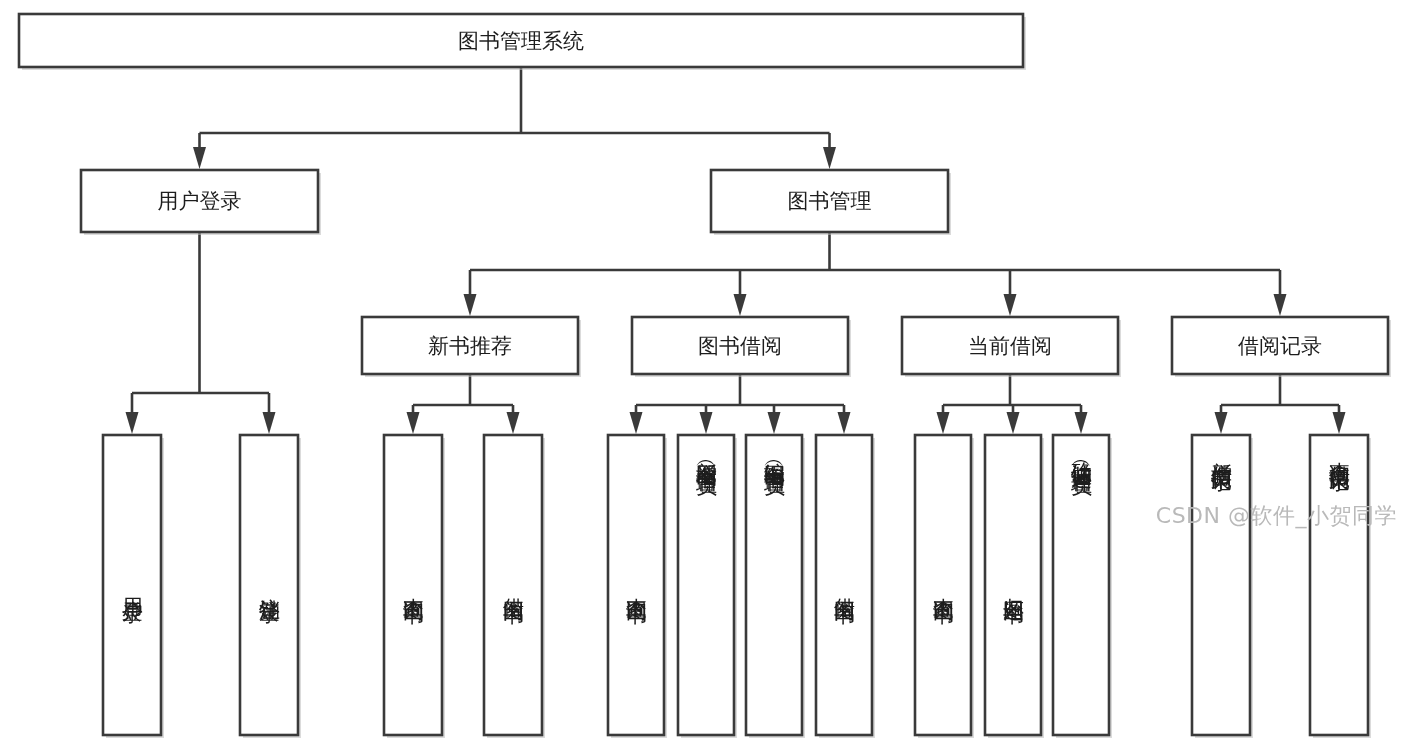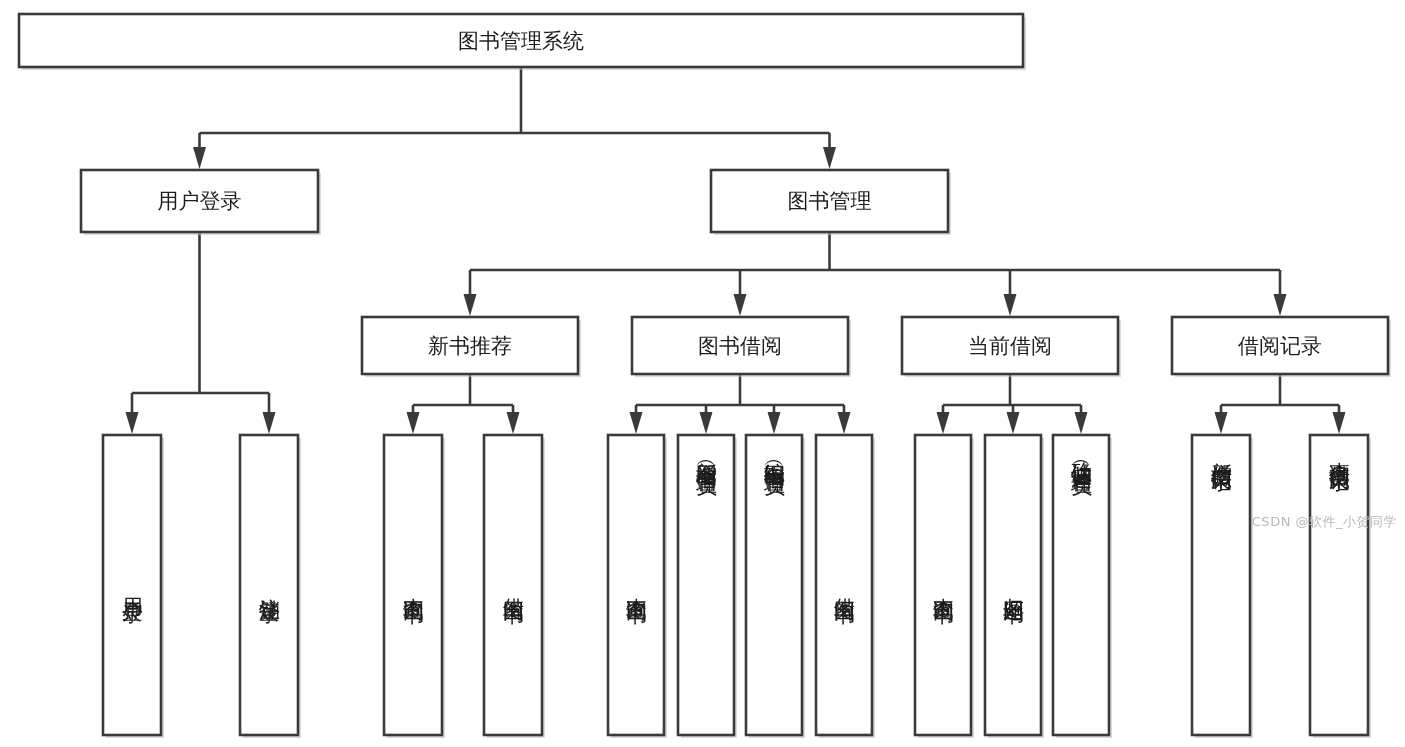--- a/index.html
+++ b/index.html
@@ -71,21 +71,21 @@
     letter-spacing: 2px;
     color: #1d1d1d;
     white-space: nowrap;
     text-align: center;
   }
   .watermark {
     position: absolute;
     right: 8px;
     bottom: 4px;
     font-family: "DejaVu Sans", "Liberation Sans", sans-serif;
-    font-size: 13px;
+    font-size: 22px;
     color: #b9b9b9;
     letter-spacing: 0.5px;
     white-space: nowrap;
     pointer-events: none;
   }
 </style>
 </head>
 <body>
 
 <div id="diagram-root">

